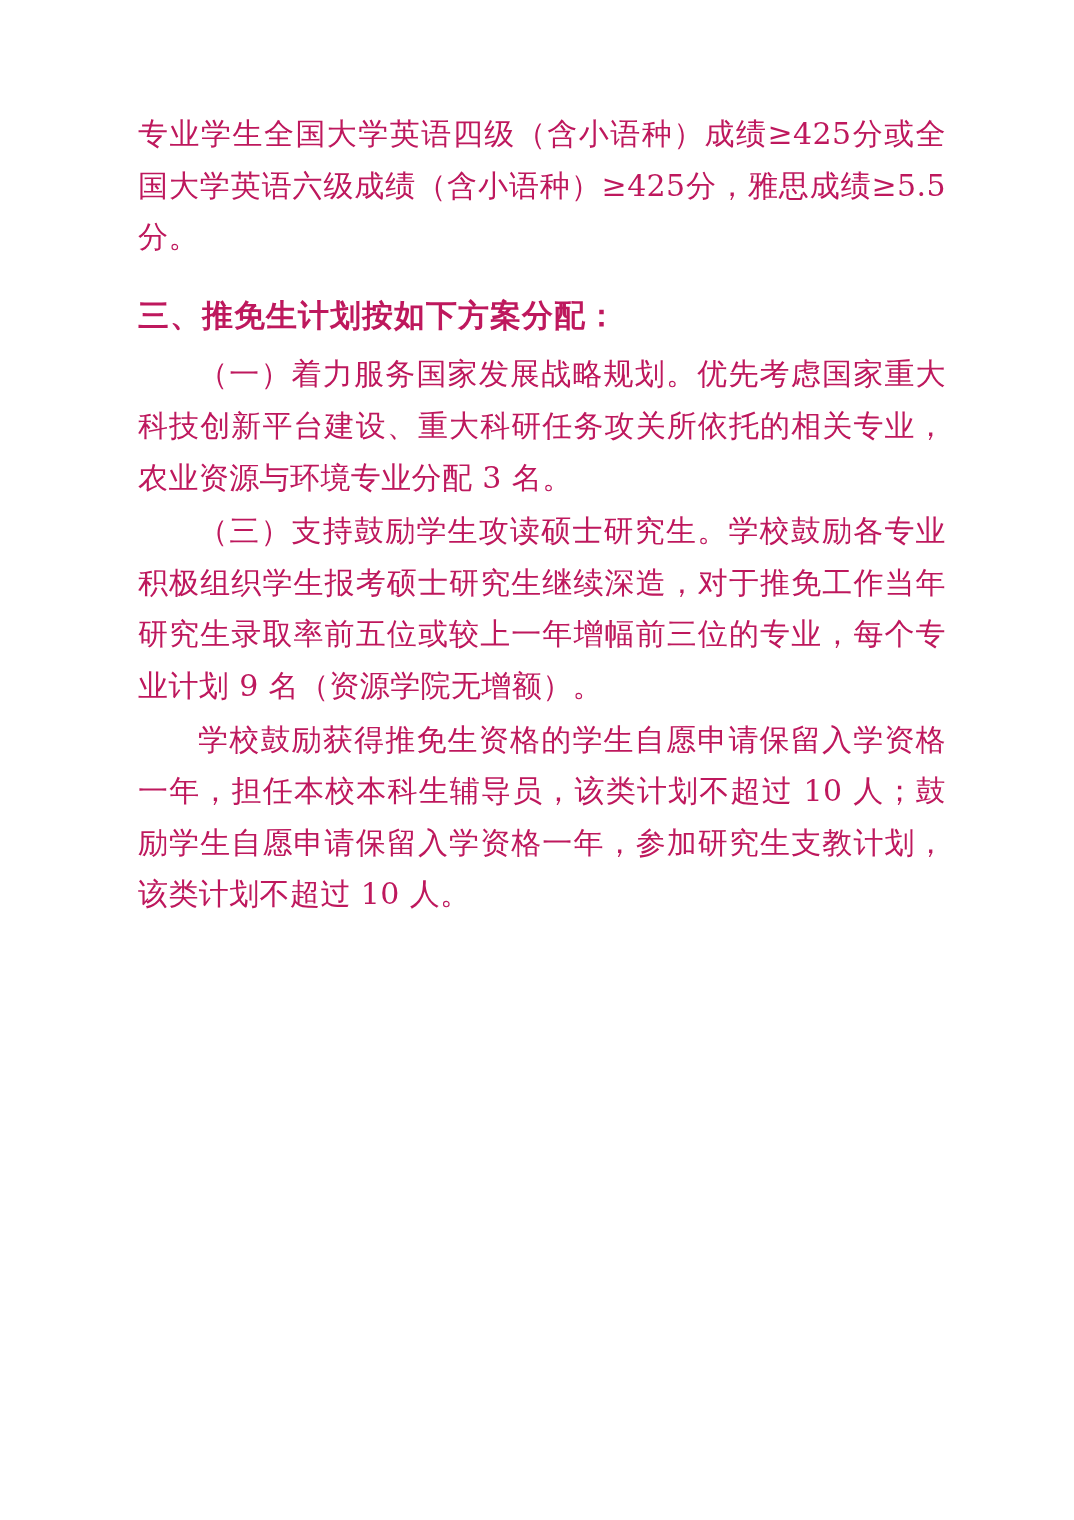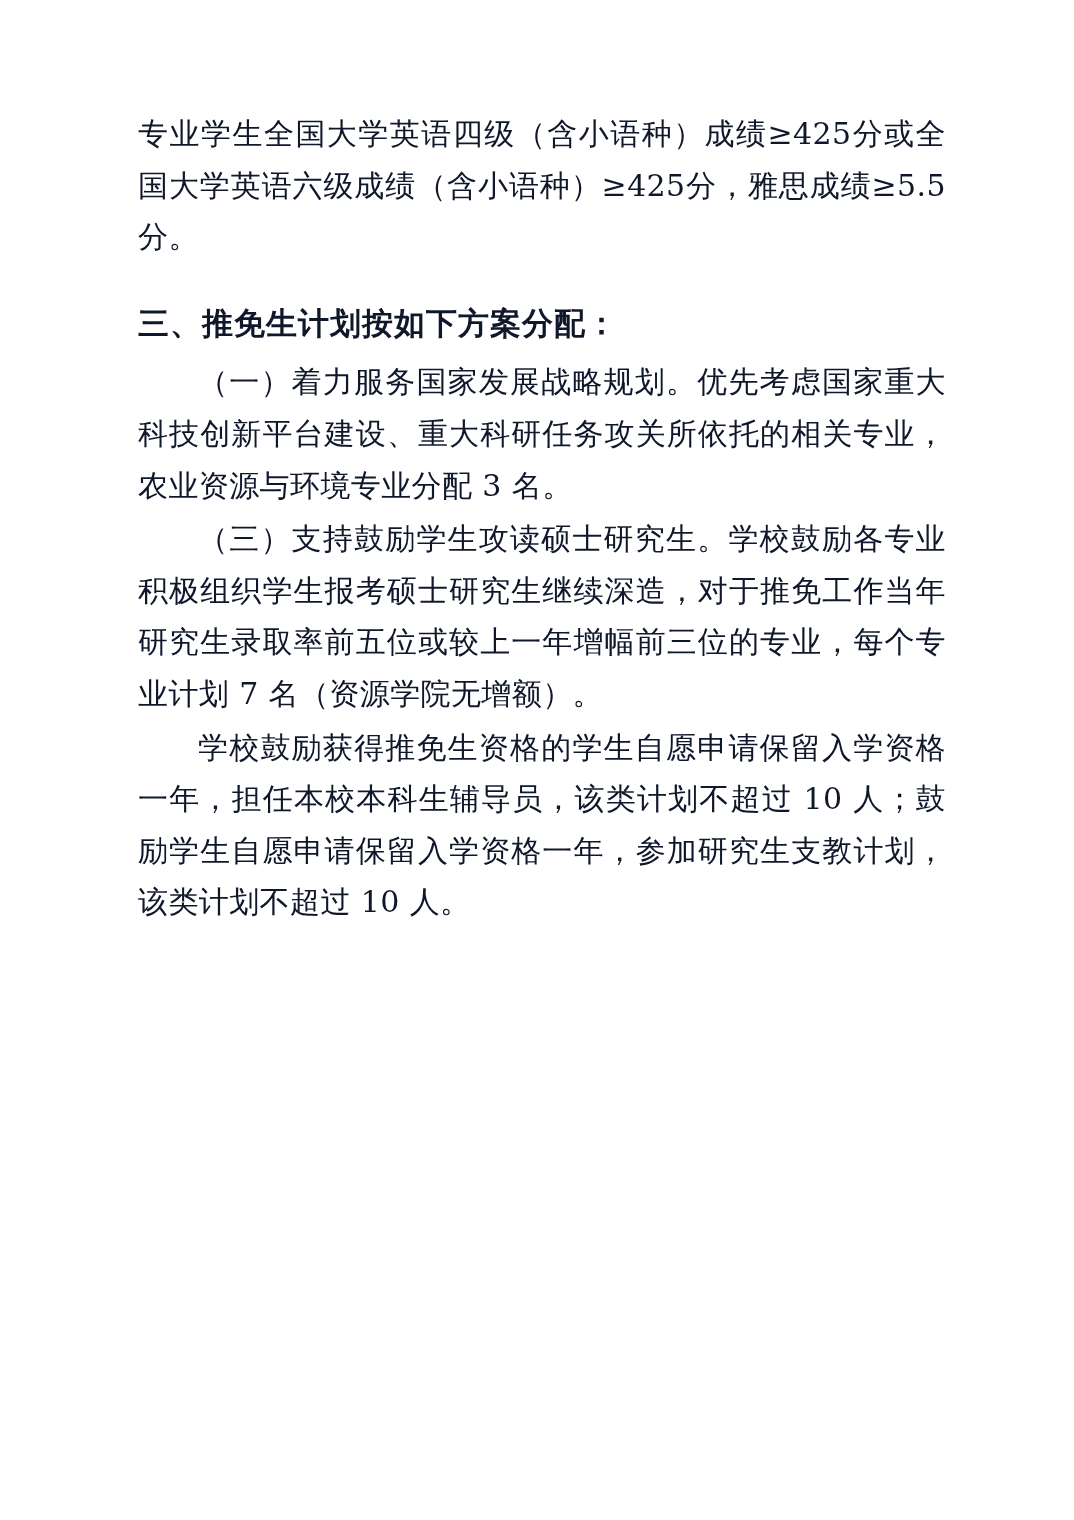--- a/index.html
+++ b/index.html
@@ -8,58 +8,58 @@
     background: #ffffff;
   }
   .page {
     width: 1074px;
     height: 1520px;
     background: #ffffff;
     position: relative;
     box-sizing: border-box;
     padding: 108px 128px 0 138px;
     font-family: "DejaVu Serif", "Liberation Serif", serif;
-    color: #0f172a;
+    color: #be185d;
     overflow: hidden;
   }
   .doc-body {
     font-size: 30px;
     line-height: 1.72;
     text-align: justify;
     text-justify: inter-ideograph;
     letter-spacing: 0.4px;
   }
   p {
     margin: 0 0 2px 0;
     text-indent: 0;
   }
   p.indent {
     text-indent: 2em;
   }
   h2.section {
     font-size: 31px;
     font-weight: bold;
-    margin: 36px 0 8px 0;
+    margin: 28px 0 8px 0;
     letter-spacing: 1px;
     line-height: 1.6;
   }
 </style>
 </head>
 <body>
 
 <div class="page">
   <div class="doc-body">
 
     <p>专业学生全国大学英语四级（含小语种）成绩≥425分或全国大学英语六级成绩（含小语种）≥425分，雅思成绩≥5.5分。</p>
 
 
     <h2 class="section">三、推免生计划按如下方案分配：</h2>
 
     <p class="indent">（一）着力服务国家发展战略规划。优先考虑国家重大科技创新平台建设、重大科研任务攻关所依托的相关专业，农业资源与环境专业分配 3 名。</p>
 
 
-    <p class="indent">（三）支持鼓励学生攻读硕士研究生。学校鼓励各专业积极组织学生报考硕士研究生继续深造，对于推免工作当年研究生录取率前五位或较上一年增幅前三位的专业，每个专业计划 7 名（资源学院无增额）。</p>
+    <p class="indent">（三）支持鼓励学生攻读硕士研究生。学校鼓励各专业积极组织学生报考硕士研究生继续深造，对于推免工作当年研究生录取率前五位或较上一年增幅前三位的专业，每个专业计划 9 名（资源学院无增额）。</p>
 
 
     <p class="indent">学校鼓励获得推免生资格的学生自愿申请保留入学资格一年，担任本校本科生辅导员，该类计划不超过 10 人；鼓励学生自愿申请保留入学资格一年，参加研究生支教计划，该类计划不超过 10 人。</p>
 
   </div>
 </div>
 
 </body></html>

